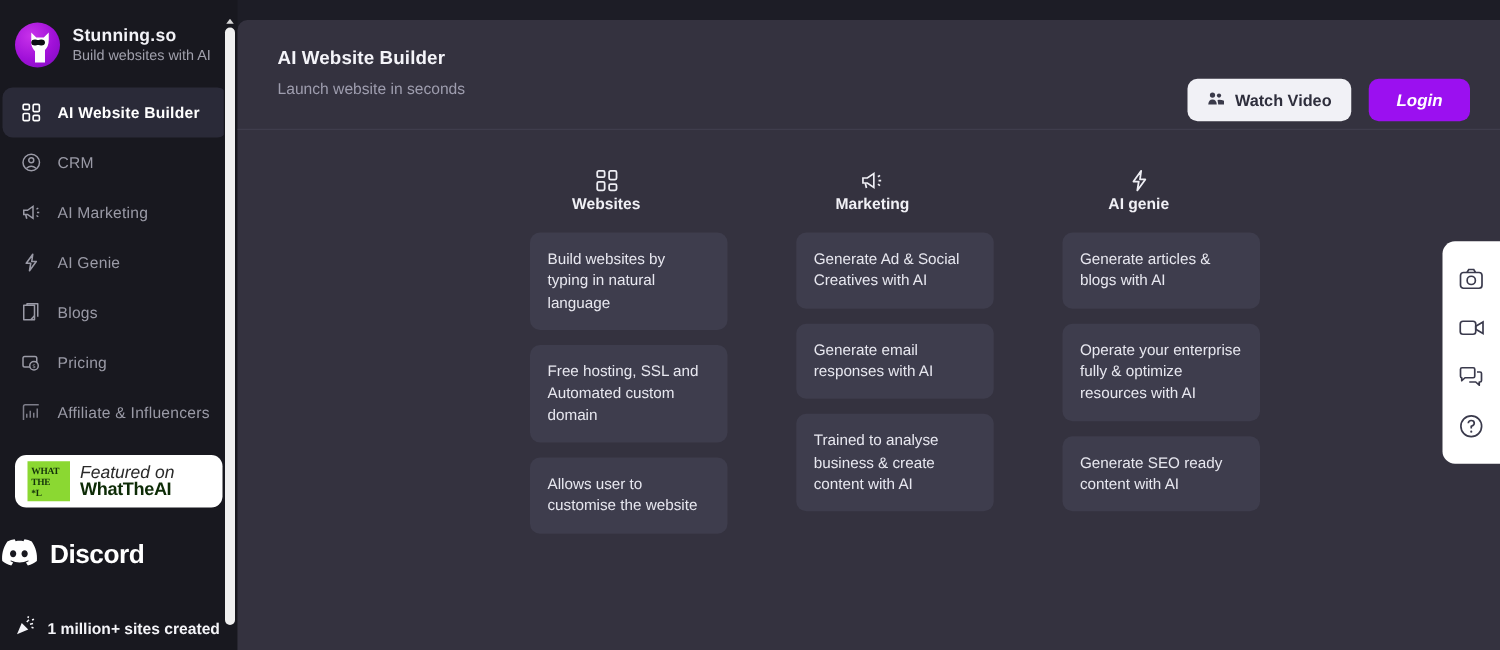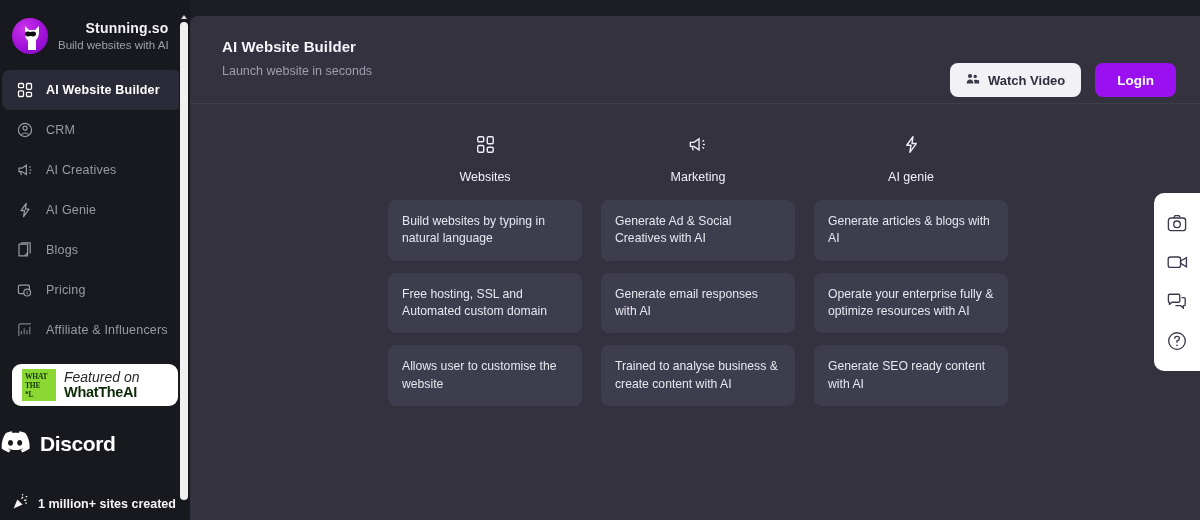--- a/index.html
+++ b/index.html
@@ -25,21 +25,21 @@
     overflow:hidden;
   }
   .brand { display:flex; align-items:center; gap:10px; padding:18px 0 12px 12px; }
   .avatar {
     width:36px; height:36px; border-radius:50%;
     background:radial-gradient(circle at 35% 30%, #c832ea 0%, #a010d8 55%, #7a0bbd 100%);
     position:relative; flex:0 0 36px; overflow:hidden;
   }
   .avatar svg { position:absolute; left:0; top:0; }
   .brand-text { line-height:1.25; overflow:hidden; }
-  .brand-name { font-size:14px; font-weight:700; color:#f2f2f7; letter-spacing:.2px; white-space:nowrap;text-align:right; }
+  .brand-name { font-size:14px; font-weight:700; color:#f2f2f7; letter-spacing:.2px; white-space:nowrap; }
   .brand-sub { font-size:11.5px; color:#a0a0ac; white-space:nowrap; }
 
   .navlist { margin-top:4px; }
   .navitem {
     display:flex; align-items:center; gap:12px;
     height:40px; margin:0 8px 0 2px; padding-left:14px;
     border-radius:8px; cursor:pointer;
   }
   .navitem.active { background:#2a2a38; }
   .navitem .ico { width:18px; height:18px; flex:0 0 18px; display:flex; align-items:center; justify-content:center; }
@@ -100,35 +100,36 @@
   .btn-watch {
     display:flex; align-items:center; gap:8px;
     background:#f1f1f6; color:#2e2e3c; border-radius:8px;
     height:34px; padding:0 16px; font-size:13px; font-weight:600; cursor:pointer; border:none;
     font-family:"Liberation Sans", sans-serif;
   }
   .btn-login {
     background:#9b10f0; color:#fff; border-radius:8px;
     height:34px; padding:0 22px; font-size:13.5px; font-weight:600; cursor:pointer; border:none;
     font-family:"Liberation Sans", sans-serif;
+    font-style:italic;
   }
 
   
   .content { position:relative; height:416px; }
   .cols {
     position:absolute; left:198px; top:28px; width:620px;
     display:grid; grid-template-columns:1fr 1fr 1fr; gap:19px;
   }
   .col-head { text-align:center; margin-bottom:16px; }
   .col-head .chico { height:24px; display:flex; align-items:center; justify-content:center; }
-  .col-head .chlbl { margin-top:14px; font-size:12.5px; font-weight:400; color:#f0f0f5; }
+  .col-head .chlbl { margin-top:0; font-size:12.5px; font-weight:700; color:#f0f0f5; }
   .col-cards { display:flex; flex-direction:column; gap:12px; }
   .fcard {
     background:#3e3d4d; border-radius:8px; padding:13px 14px;
-    min-height:58px; display:flex; align-items:center; cursor:pointer;
+    min-height:58px; display:flex; align-items:center; cursor:pointer;margin-left:36px;
   }
   .fcard span { font-size:12.2px; line-height:1.42; color:#e7e7ef; font-weight:500; }
 
   
   .rail {
     position:absolute; right:0; top:177px; width:46px; height:178px;
     background:#fff; border-top-left-radius:10px; border-bottom-left-radius:10px;
     display:flex; flex-direction:column; align-items:center; justify-content:space-around;
     padding:10px 0;
   }
@@ -186,21 +187,21 @@
       <div class="navitem">
         <span class="ico">
           <svg width="17" height="16" viewBox="0 0 17 16" fill="none" stroke="#9a9aa6" stroke-width="1.2">
             <path d="M2 6.2 L2 9.6 L5 9.6 L9.4 12.6 L9.4 3.2 L5 6.2 Z"></path>
             <path d="M3.6 9.8 L4.4 13"></path>
               <path d="M12.2 5.4 L13.6 4.4"></path>
             <path d="M12.6 8 L14.4 8"></path>
               <path d="M12.2 10.4 L13.6 11.4"></path>
           </svg>
         </span>
-        <span class="lbl">AI Creatives</span>
+        <span class="lbl">AI Marketing</span>
       </div>
 
       <div class="navitem">
         <span class="ico">
           <svg width="16" height="16" viewBox="0 0 16 16" fill="none" stroke="#9a9aa6" stroke-width="1.25" stroke-linejoin="round">
             <path d="M9.2 1.4 L4 8.6 L7.6 8.6 L6.6 14.6 L12 7.2 L8.4 7.2 Z"></path>
           </svg>
         </span>
         <span class="lbl">AI Genie</span>
       </div>

